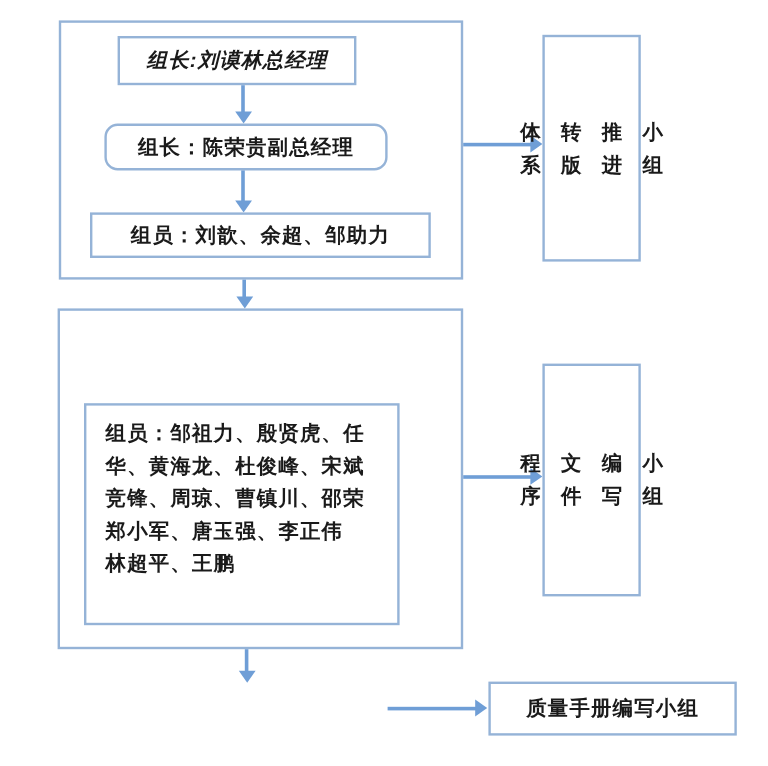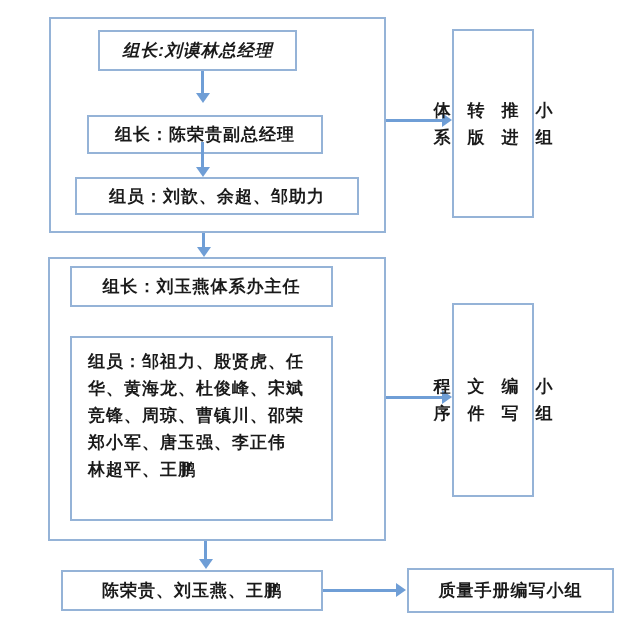--- a/index.html
+++ b/index.html
@@ -48,21 +48,21 @@
 
   <div class="rect label-box" style="left:98px; top:30px; width:199px; height:41px;font-style:italic;">
     <span>组长:刘谟林总经理</span>
   </div>
 
   <div class="arrow">
     <div class="shaft-v" style="left:201px; top:71px; height:24px;"></div>
     <div class="head-down" style="left:196px; top:93px;"></div>
   </div>
 
-  <div class="rect label-box" style="left:87px; top:115px; width:236px; height:39px;">
+  <div class="rect label-box" style="left:87px; top:103px; width:236px; height:39px;border-radius:11px;">
     <span>组长：陈荣贵副总经理</span>
   </div>
 
   <div class="arrow">
     <div class="shaft-v" style="left:201px; top:142px; height:26px;"></div>
     <div class="head-down" style="left:196px; top:167px;"></div>
   </div>
 
   <div class="rect label-box" style="left:75px; top:177px; width:284px; height:38px;">
     <span>组员：刘歆、余超、邹助力</span>
@@ -80,23 +80,20 @@
     <div>小　组</div>
   </div>
 
   <div class="arrow">
     <div class="shaft-v" style="left:202px; top:233px; height:15px;"></div>
     <div class="head-down" style="left:197px; top:247px;"></div>
   </div>
 
   <div class="rect container" style="left:48px; top:257px; width:338px; height:284px;"></div>
 
-  <div class="rect label-box" style="left:70px; top:266px; width:263px; height:41px;">
-    <span>组长：刘玉燕体系办主任</span>
-  </div>
 
   <div class="rect member-box" style="left:70px; top:336px; width:263px; height:185px;">
     <div>组员：邹祖力、殷贤虎、任</div>
     <div>华、黄海龙、杜俊峰、宋斌</div>
     <div>竞锋、周琼、曹镇川、邵荣</div>
     <div>郑小军、唐玉强、李正伟</div>
     <div>林超平、王鹏</div>
   </div>
 
   <div class="arrow">
@@ -109,23 +106,20 @@
     <div>文　件</div>
     <div>编　写</div>
     <div>小　组</div>
   </div>
 
   <div class="arrow">
     <div class="shaft-v" style="left:204px; top:541px; height:19px;"></div>
     <div class="head-down" style="left:199px; top:559px;"></div>
   </div>
 
-  <div class="rect label-box" style="left:61px; top:570px; width:262px; height:41px;">
-    <span>陈荣贵、刘玉燕、王鹏</span>
-  </div>
 
   <div class="arrow">
     <div class="shaft-h" style="left:323px; top:589px; width:74px;"></div>
     <div class="head-right" style="left:396px; top:583px;"></div>
   </div>
 
   <div class="rect label-box" style="left:407px; top:568px; width:207px; height:45px;">
     <span>质量手册编写小组</span>
   </div>
 

